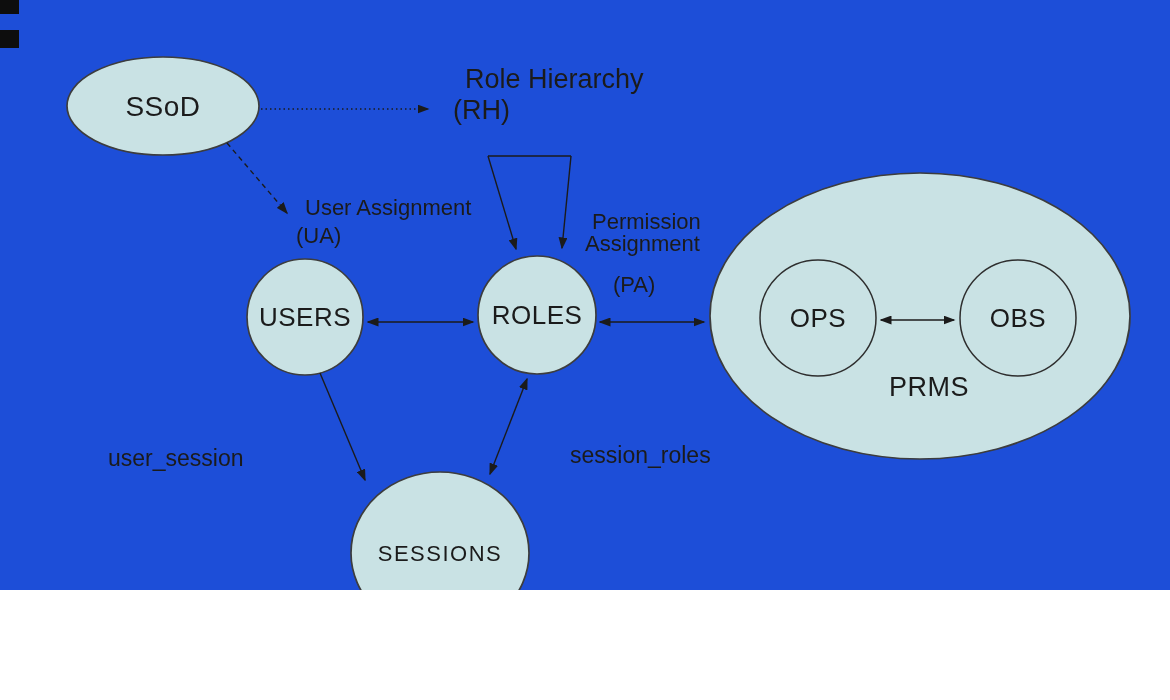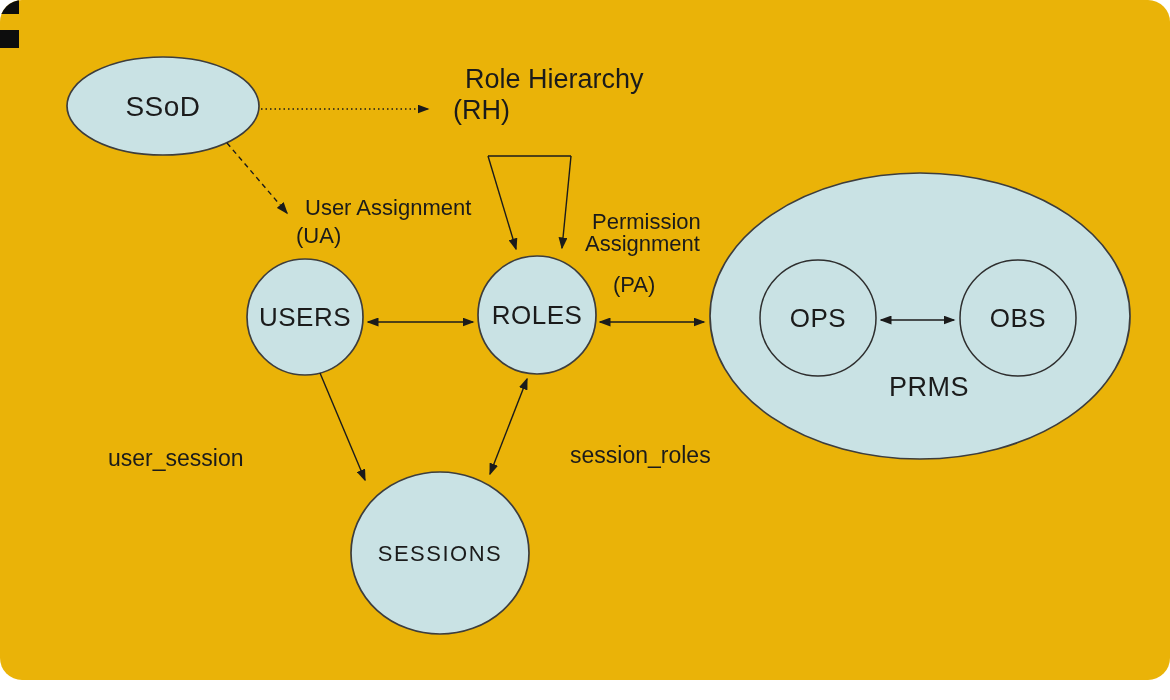--- a/index.html
+++ b/index.html
@@ -1,23 +1,22 @@
 <!DOCTYPE html>
 <html><head>
 <meta charset="utf-8">
 <style>
   html, body { margin: 0; padding: 0; background: #ffffff; }
   .stage {
     position: relative;
     width: 1170px;
-    height: 680px;
-    background: #eab308;
+    height: 590px;
+    background: #1d4ed8;
     overflow: hidden;
     font-family: "Liberation Sans", "DejaVu Sans", sans-serif;
-    border-radius: 22px;
   }
   svg { display: block; }
   .shape { stroke: #3d3d3d; stroke-width: 1.7; }
   .hollow { fill: none; stroke: #2e2e2e; stroke-width: 1.5; }
   .edge { stroke: #1b1b1b; stroke-width: 1.4; fill: none; }
   .edge.dotted { stroke-dasharray: 1.5 3; }
   .edge.dashed { stroke-dasharray: 5 4; }
   text {
     font-family: "Liberation Sans", "DejaVu Sans", sans-serif;
     fill: #1b1b1b;

